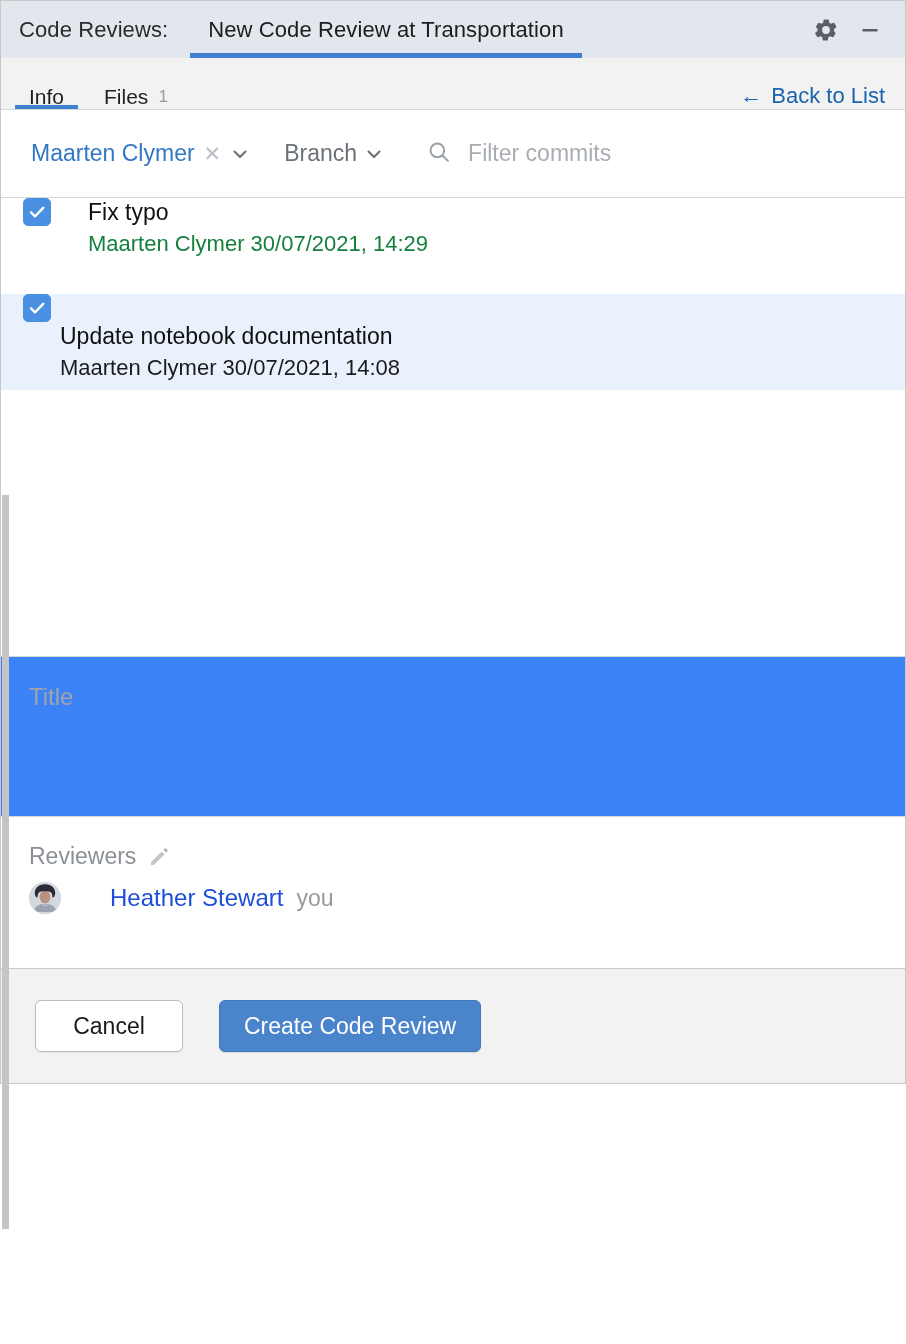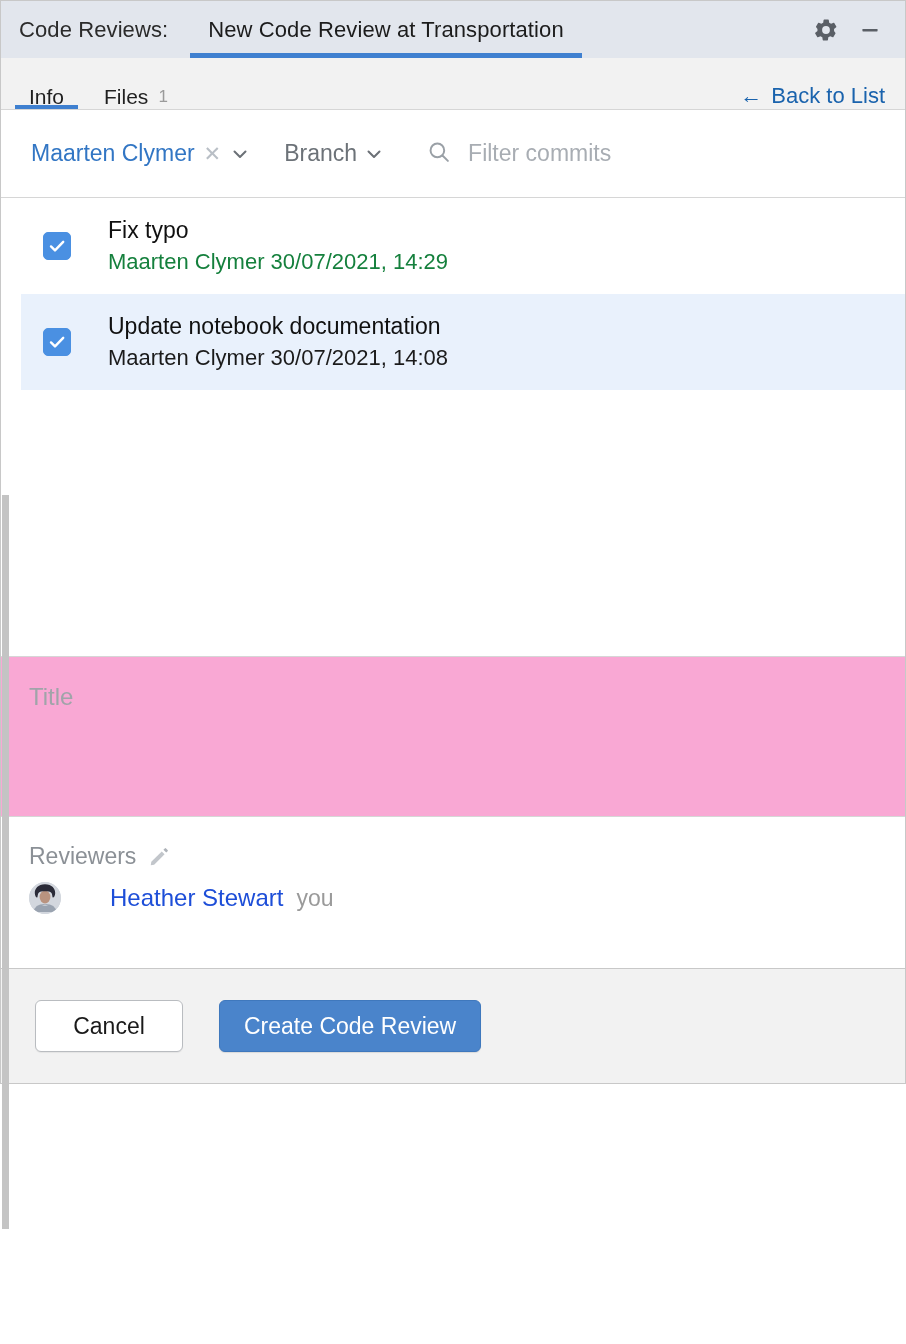--- a/index.html
+++ b/index.html
@@ -209,28 +209,27 @@
   .commits {
     height: 458px;
     min-height: 458px;
     background: #ffffff;
     border-bottom: 1px solid #d6d6d6;
     position: relative;
     overflow: hidden;
   }
   .commit-row {
     display: flex;
-    align-items: center;
+    align-items: flex-start;
     height: 96px;
     padding-left: 22px;
     box-sizing: border-box;
     cursor: pointer;
-    margin-left: 20px;
-  }
-  .commit-row.selected { background: #e9f1fc; }
+  }
+  .commit-row.selected { background: #e9f1fc; flex-direction: column; }
 
   .cbx {
     width: 28px;
     height: 28px;
     min-width: 28px;
     border-radius: 5px;
     box-sizing: border-box;
     display: flex;
     align-items: center;
     justify-content: center;
@@ -264,21 +263,21 @@
     color: #15803d;
     line-height: 1.25;
     white-space: nowrap;
   }
   .commit-row.selected .commit-meta { color: #1b1b1b; }
 
   
   .title-area {
     height: 160px;
     min-height: 160px;
-    background: #f9a8d4;
+    background: #3b82f6;
     border-bottom: 1px solid #d6d6d6;
     padding: 26px 12px 0 28px;
     box-sizing: border-box;
   }
   .title-input {
     width: 100%;
     border: none;
     outline: none;
     background: transparent;
     font-family: "Liberation Sans", sans-serif;

